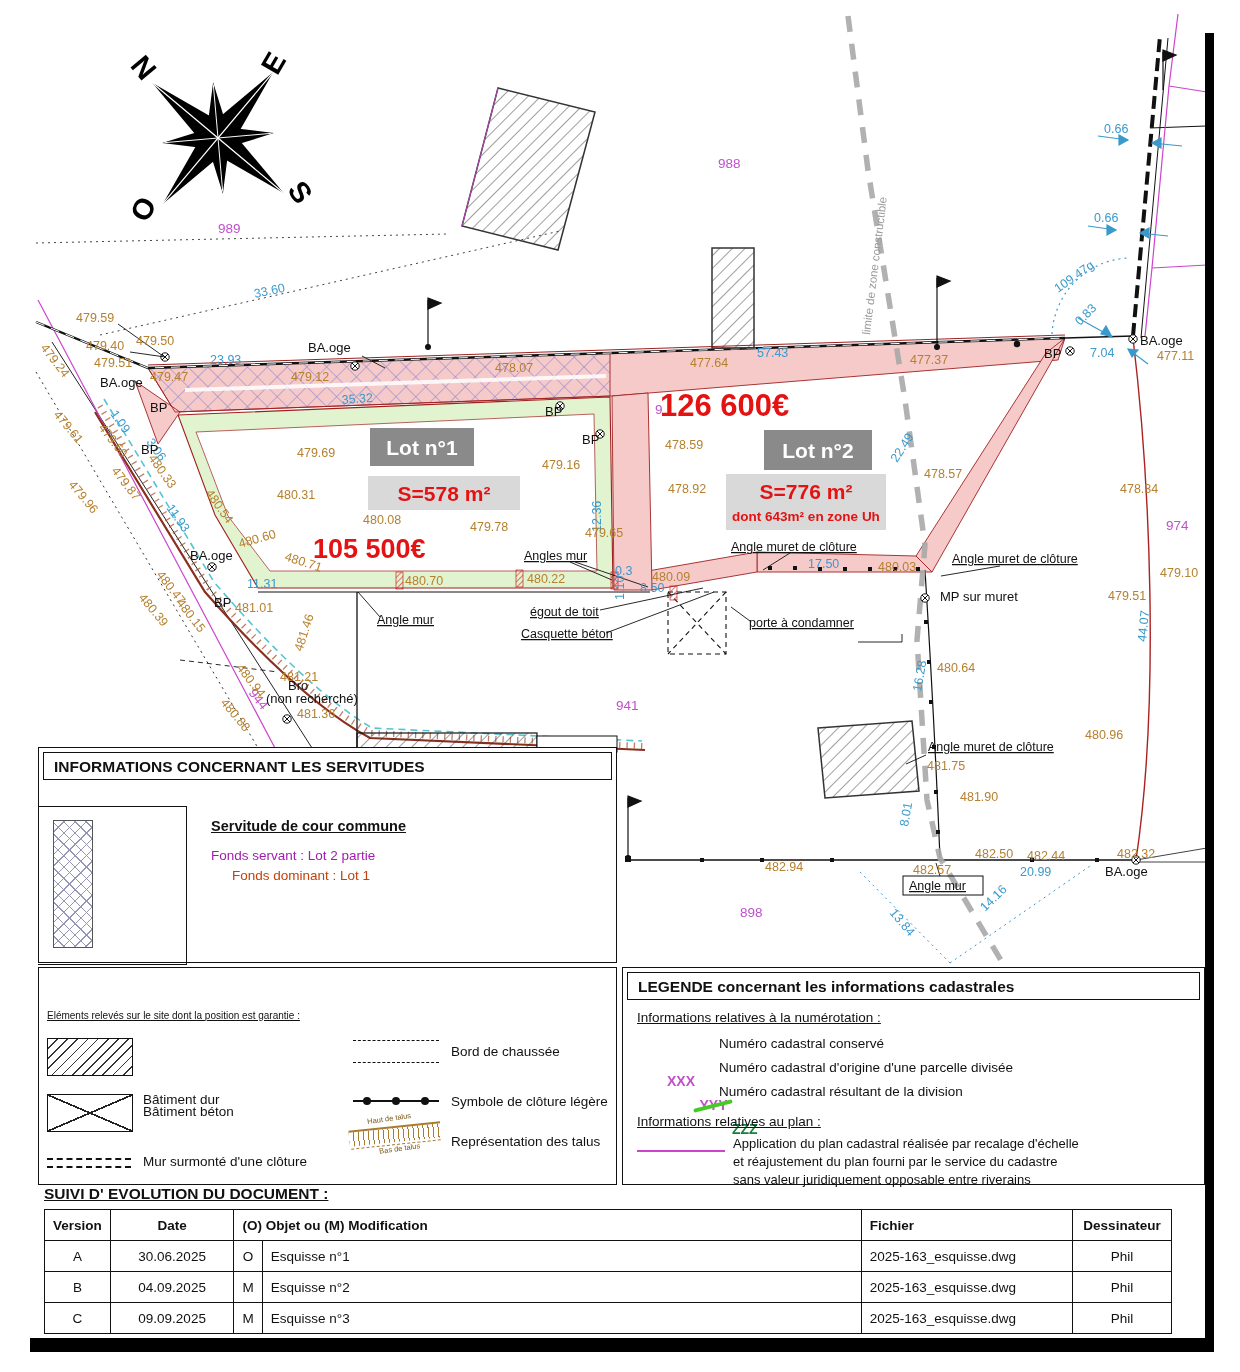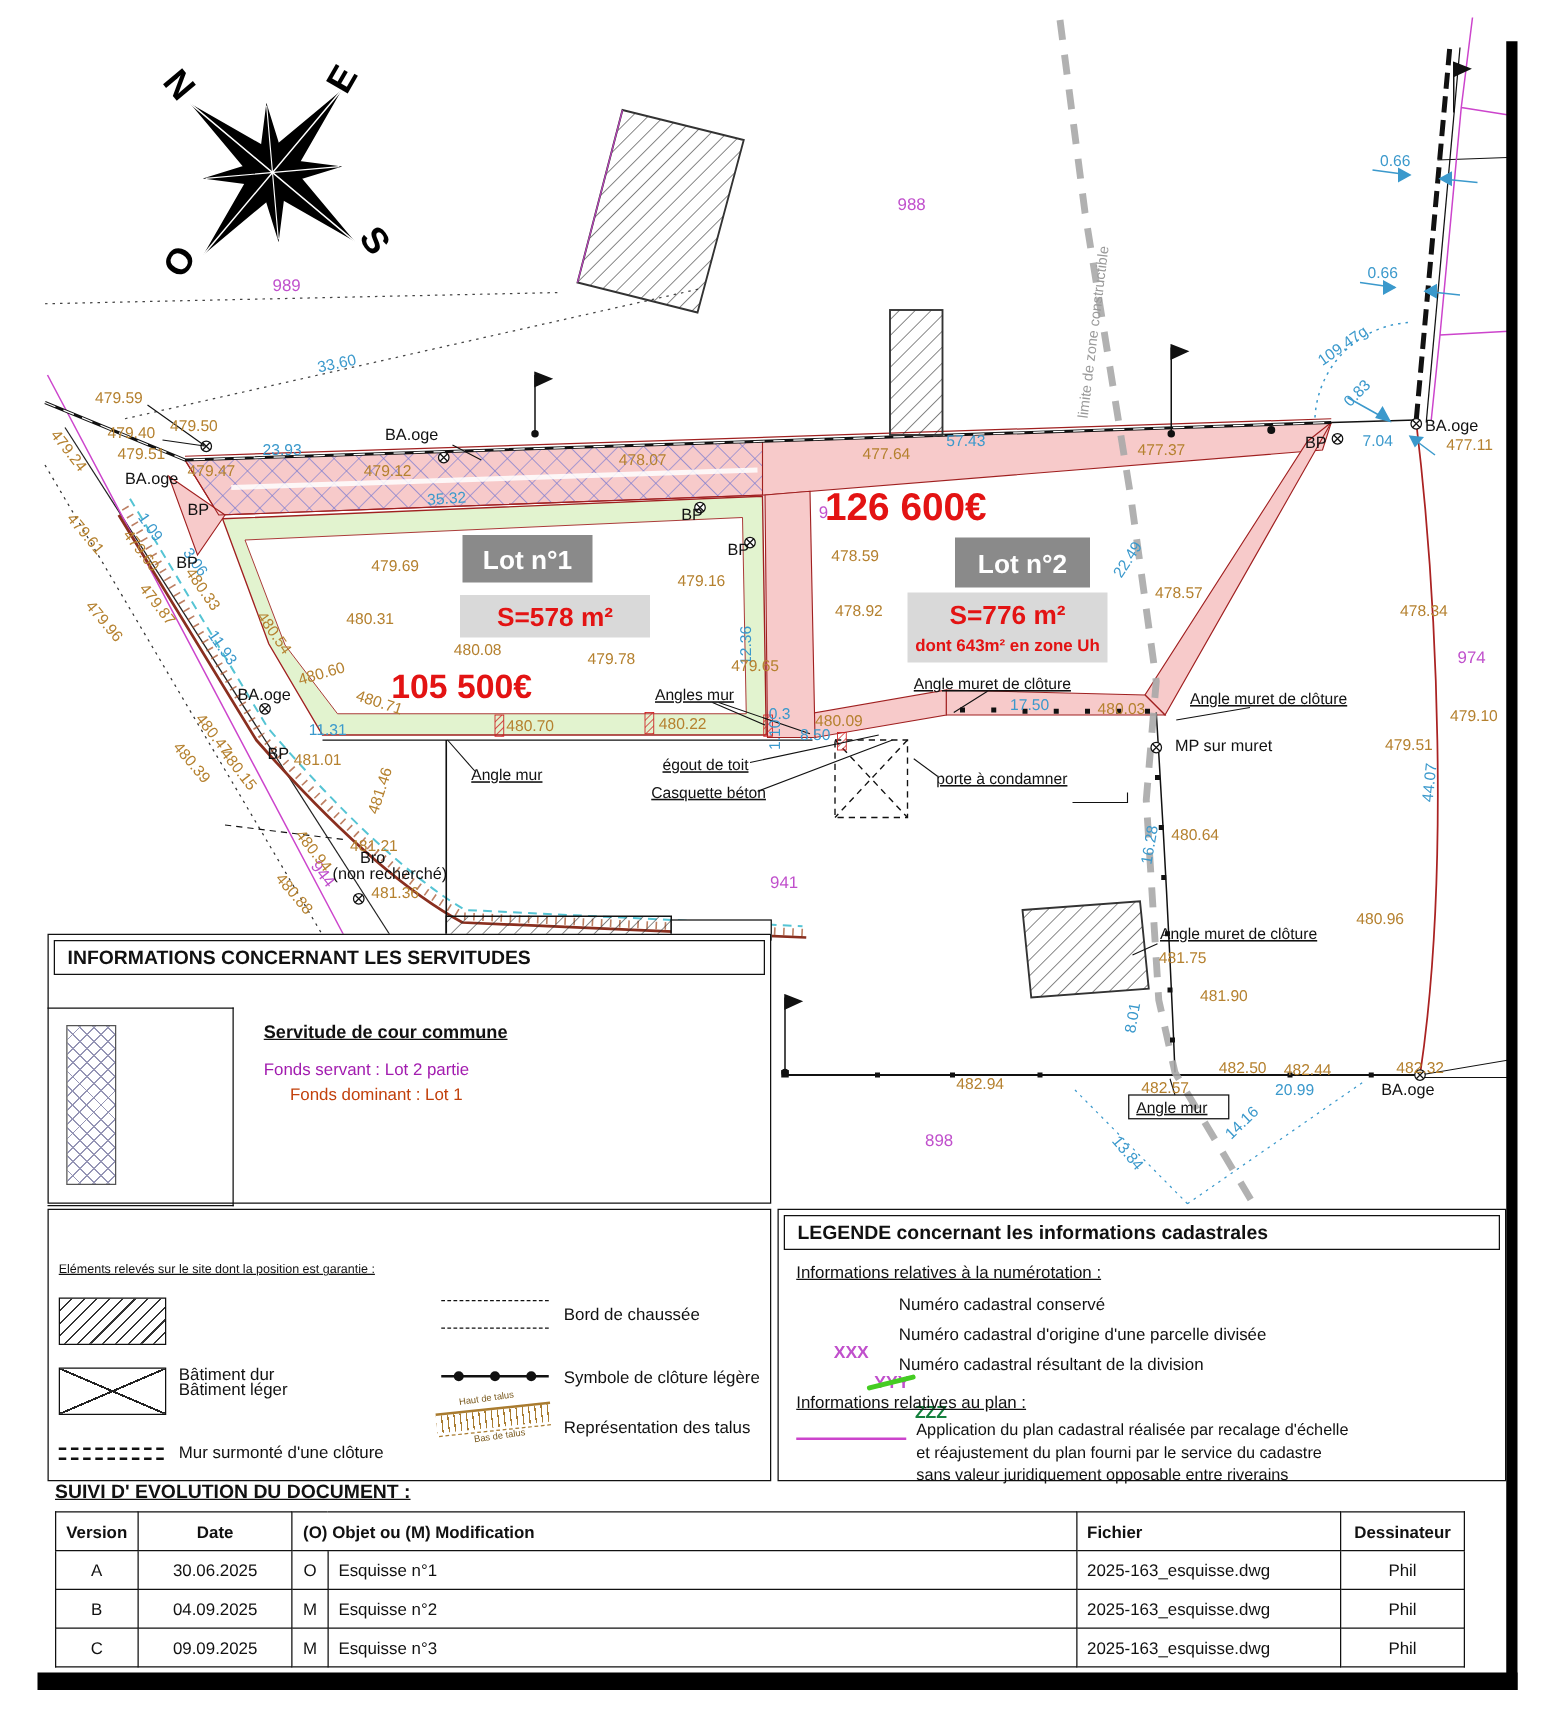--- a/index.html
+++ b/index.html
@@ -361,21 +361,21 @@
   <div class="lbl u" style="left:172px;top:70px;font-weight:bold;font-size:14.5px;">Servitude de cour commune</div>
   <div class="lbl" style="left:172px;top:100px;color:#a21caf;">Fonds servant : Lot 2 partie</div>
   <div class="lbl" style="left:172px;top:120px;color:#c2410c;margin-left:21px;">Fonds dominant : Lot 1</div>
 </div>
 
 <div class="box" id="legend-topo" style="left:38px;top:967px;width:579px;height:218px;">
   <div class="lbl u" style="left:8px;top:42px;font-size:10px;">Eléments relevés sur le site dont la position est garantie :</div>
   <div class="swatch-dur" style="position:absolute;left:8px;top:70px;width:84px;height:36px;"></div>
   <div class="lbl" style="left:104px;top:80px;margin-top:44px;">Bâtiment dur</div>
   <div class="swatch-leger" style="position:absolute;left:8px;top:126px;width:84px;height:36px;"></div>
-  <div class="lbl" style="left:104px;top:136px;">Bâtiment léger</div>
+  <div class="lbl" style="left:104px;top:136px;">Bâtiment béton</div>
   <div class="swatch-mur" style="position:absolute;left:8px;top:190px;width:84px;"></div>
   <div class="lbl" style="left:104px;top:186px;">Mur surmonté d'une clôture</div>
   <div class="dashline" style="position:absolute;left:314px;top:72px;width:86px;"></div>
   <div class="dashline" style="position:absolute;left:314px;top:94px;width:86px;"></div>
   <div class="lbl" style="left:412px;top:76px;">Bord de chaussée</div>
   <div class="fence" style="position:absolute;left:314px;top:132px;width:86px;">
       <i></i>
       <i></i>
       <i></i>
     </div>

